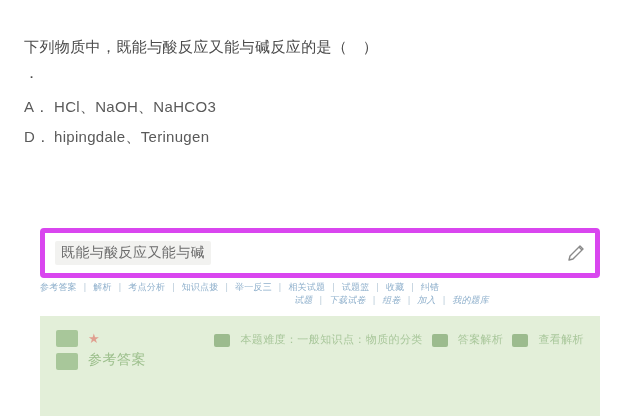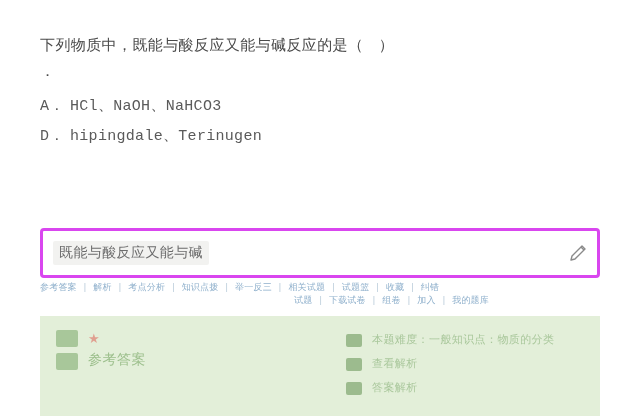--- a/index.html
+++ b/index.html
@@ -8,21 +8,21 @@
     background:#ffffff;
     font-family:"Liberation Sans",sans-serif;
     color:#3c3c3c;
     overflow:hidden;
     position:relative;
   }
   .page{position:absolute;inset:0;}
 
   
   .question{
-    position:absolute;left:40px;top:34px;width:556px;font-family:Liberation Mono, monospace;
+    position:absolute;left:24px;top:34px;width:556px;
   }
   .q-stem{
     font-size:15px;line-height:26px;color:#4a4a4a;
     letter-spacing:.4px;
     margin:0;
   }
   .q-stem-l2{
     font-size:15px;line-height:26px;color:#4a4a4a;margin:0;
   }
   .options{
@@ -32,21 +32,21 @@
     font-size:15px;line-height:30px;color:#5a5a5a;
     white-space:nowrap;letter-spacing:.3px;
   }
   .opt-key{display:inline-block;min-width:30px;color:#5a5a5a;}
 
   
   .searchwrap{
     position:absolute;left:40px;top:228px;width:560px;height:50px;
     box-sizing:border-box;
     background:#ffffff;
-    border:3px solid #d946ef;
+    border:5px solid #d946ef;
     border-radius:4px;
     display:flex;align-items:center;
   }
   .search-inner{
     flex:1;display:flex;align-items:center;height:100%;padding:0 6px 0 10px;
   }
   .search-query{
     font-size:14px;color:#6d6d6d;white-space:nowrap;letter-spacing:.4px;
     background:#f2f2f0;
     padding:3px 6px;border-radius:2px;
@@ -63,21 +63,21 @@
 
   
   .links{
     position:absolute;left:40px;top:281px;width:560px;
   }
   .link-row{
     font-size:9px;line-height:13px;color:#8fb0cc;
     white-space:nowrap;letter-spacing:.2px;
   }
   .link-row.row2{
-    text-align:center;padding-left:150px;
+    text-align:center;padding-left:150px;font-style:italic;
   }
   .link-item{color:#8fb0cc;text-decoration:none;margin-right:7px;}
   .link-sep{color:#b9cbd9;margin-right:7px;}
 
   
   .answer-panel{
     position:absolute;left:40px;top:316px;width:560px;height:100px;
     background:#e3efd9;
     display:flex;
     box-sizing:border-box;
@@ -94,21 +94,21 @@
     width:22px;height:17px;background:#a8c79a;border-radius:2px;
   }
   .ans-body{display:flex;flex-direction:column;gap:4px;padding-top:2px;}
   .ans-mark{
     font-size:13px;color:#e0a090;line-height:14px;letter-spacing:.5px;
   }
   .ans-text{
     font-size:14px;color:#9cbf8c;line-height:18px;letter-spacing:.5px;
   }
   .ans-right{
-    flex:1;display:flex;flex-direction:column;gap:9px;padding-top:2px;
+    flex:1;display:flex;gap:9px;padding-top:2px;
   }
   .ans-item{
     display:flex;align-items:flex-start;gap:10px;
   }
   .ans-ico{
     width:16px;height:13px;background:#9cbb8e;border-radius:2px;flex:0 0 auto;
     margin-top:2px;
   }
   .ans-item-text{
     font-size:11px;color:#a9c79b;line-height:14px;letter-spacing:.4px;
@@ -168,22 +168,22 @@
       </div>
     </div>
 
     <div class="ans-right">
       <div class="ans-item">
         <span class="ans-ico"></span>
         <span class="ans-item-text">本题难度：一般知识点：物质的分类</span>
       </div>
       <div class="ans-item">
         <span class="ans-ico"></span>
-        <span class="ans-item-text">查看解析</span>
+        <span class="ans-item-text">答案解析</span>
       </div>
       <div class="ans-item">
         <span class="ans-ico"></span>
-        <span class="ans-item-text">答案解析</span>
+        <span class="ans-item-text">查看解析</span>
       </div>
     </div>
   </div>
 
 </div>
 
 </body></html>

